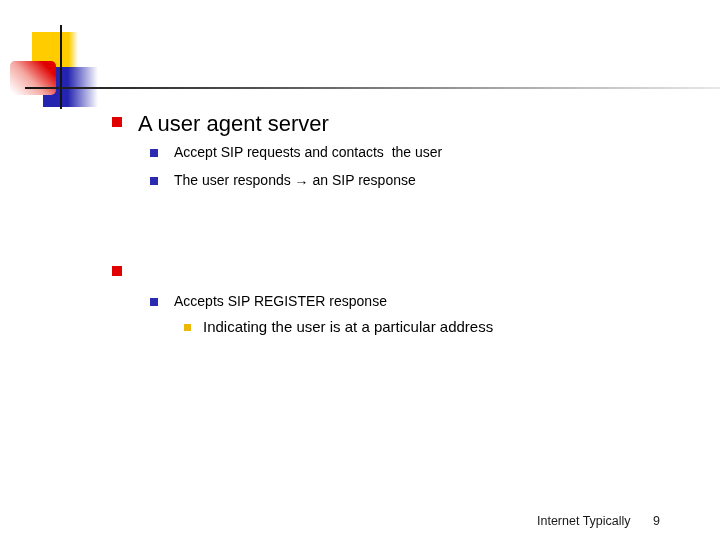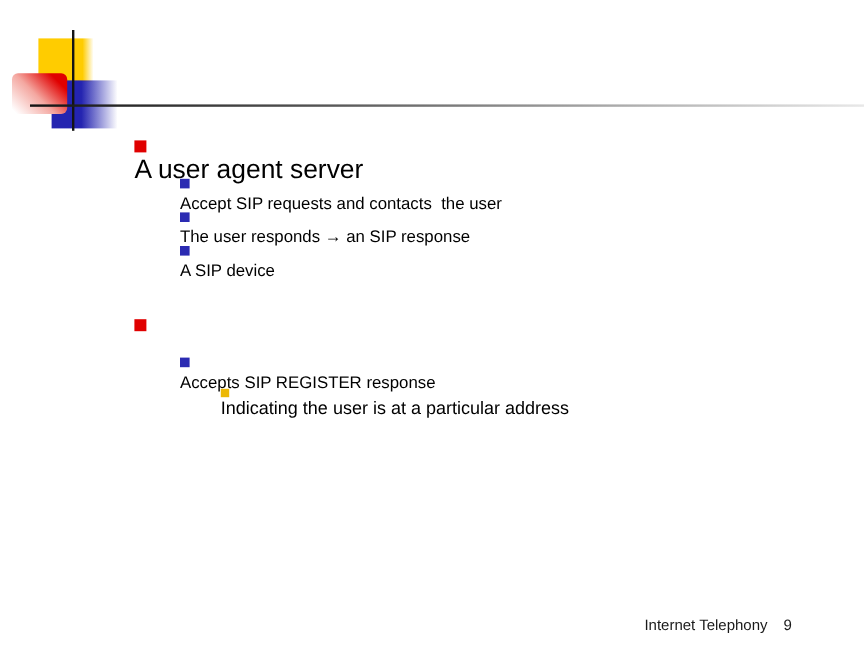--- a/index.html
+++ b/index.html
@@ -54,21 +54,20 @@
     background: linear-gradient(to right, #141414 0%, #555 35%, #aaa 70%, #e8e8e8 100%);
     z-index: 4;
   }
 
   
   .row {
     position: absolute;
     display: flex;
     align-items: flex-start;
     white-space: pre-wrap;
-    flex-direction: column;
   }
   .row .txt { white-space: pre-wrap; }
 
   .l1 { left: 112px; font-size: 22px; line-height: 27px; }
   .l1 .bullet {
     flex: 0 0 auto;
     width: 10px; height: 10px;
     margin: 7px 16px 0 0;
     background: #e00000;
   }
@@ -120,37 +119,33 @@
   <div class="row l2" style="top:140px">
     <span class="bullet"></span>
     <span class="txt">Accept SIP requests and contacts  the user</span>
   </div>
 
   <div class="row l2" style="top:168px">
     <span class="bullet"></span>
     <span class="txt">The user responds → an SIP response</span>
   </div>
 
-  <div class="row l2" style="top:196px">
-    <span class="bullet"></span>
-    <span class="txt">A SIP device</span>
-  </div>
 
 
   <div class="row l1" style="top:259px">
     <span class="bullet"></span>
   </div>
 
   <div class="row l2" style="top:289px">
     <span class="bullet"></span>
     <span class="txt">Accepts SIP REGISTER response</span>
   </div>
 
   <div class="row l3" style="top:317px">
     <span class="bullet"></span>
     <span class="txt">Indicating the user is at a particular address</span>
   </div>
 
 
-  <span class="footer-label">Internet Telephony</span>
+  <span class="footer-label">Internet Typically</span>
   <span class="page-number">9</span>
 
 </div>
 
 </body></html>

